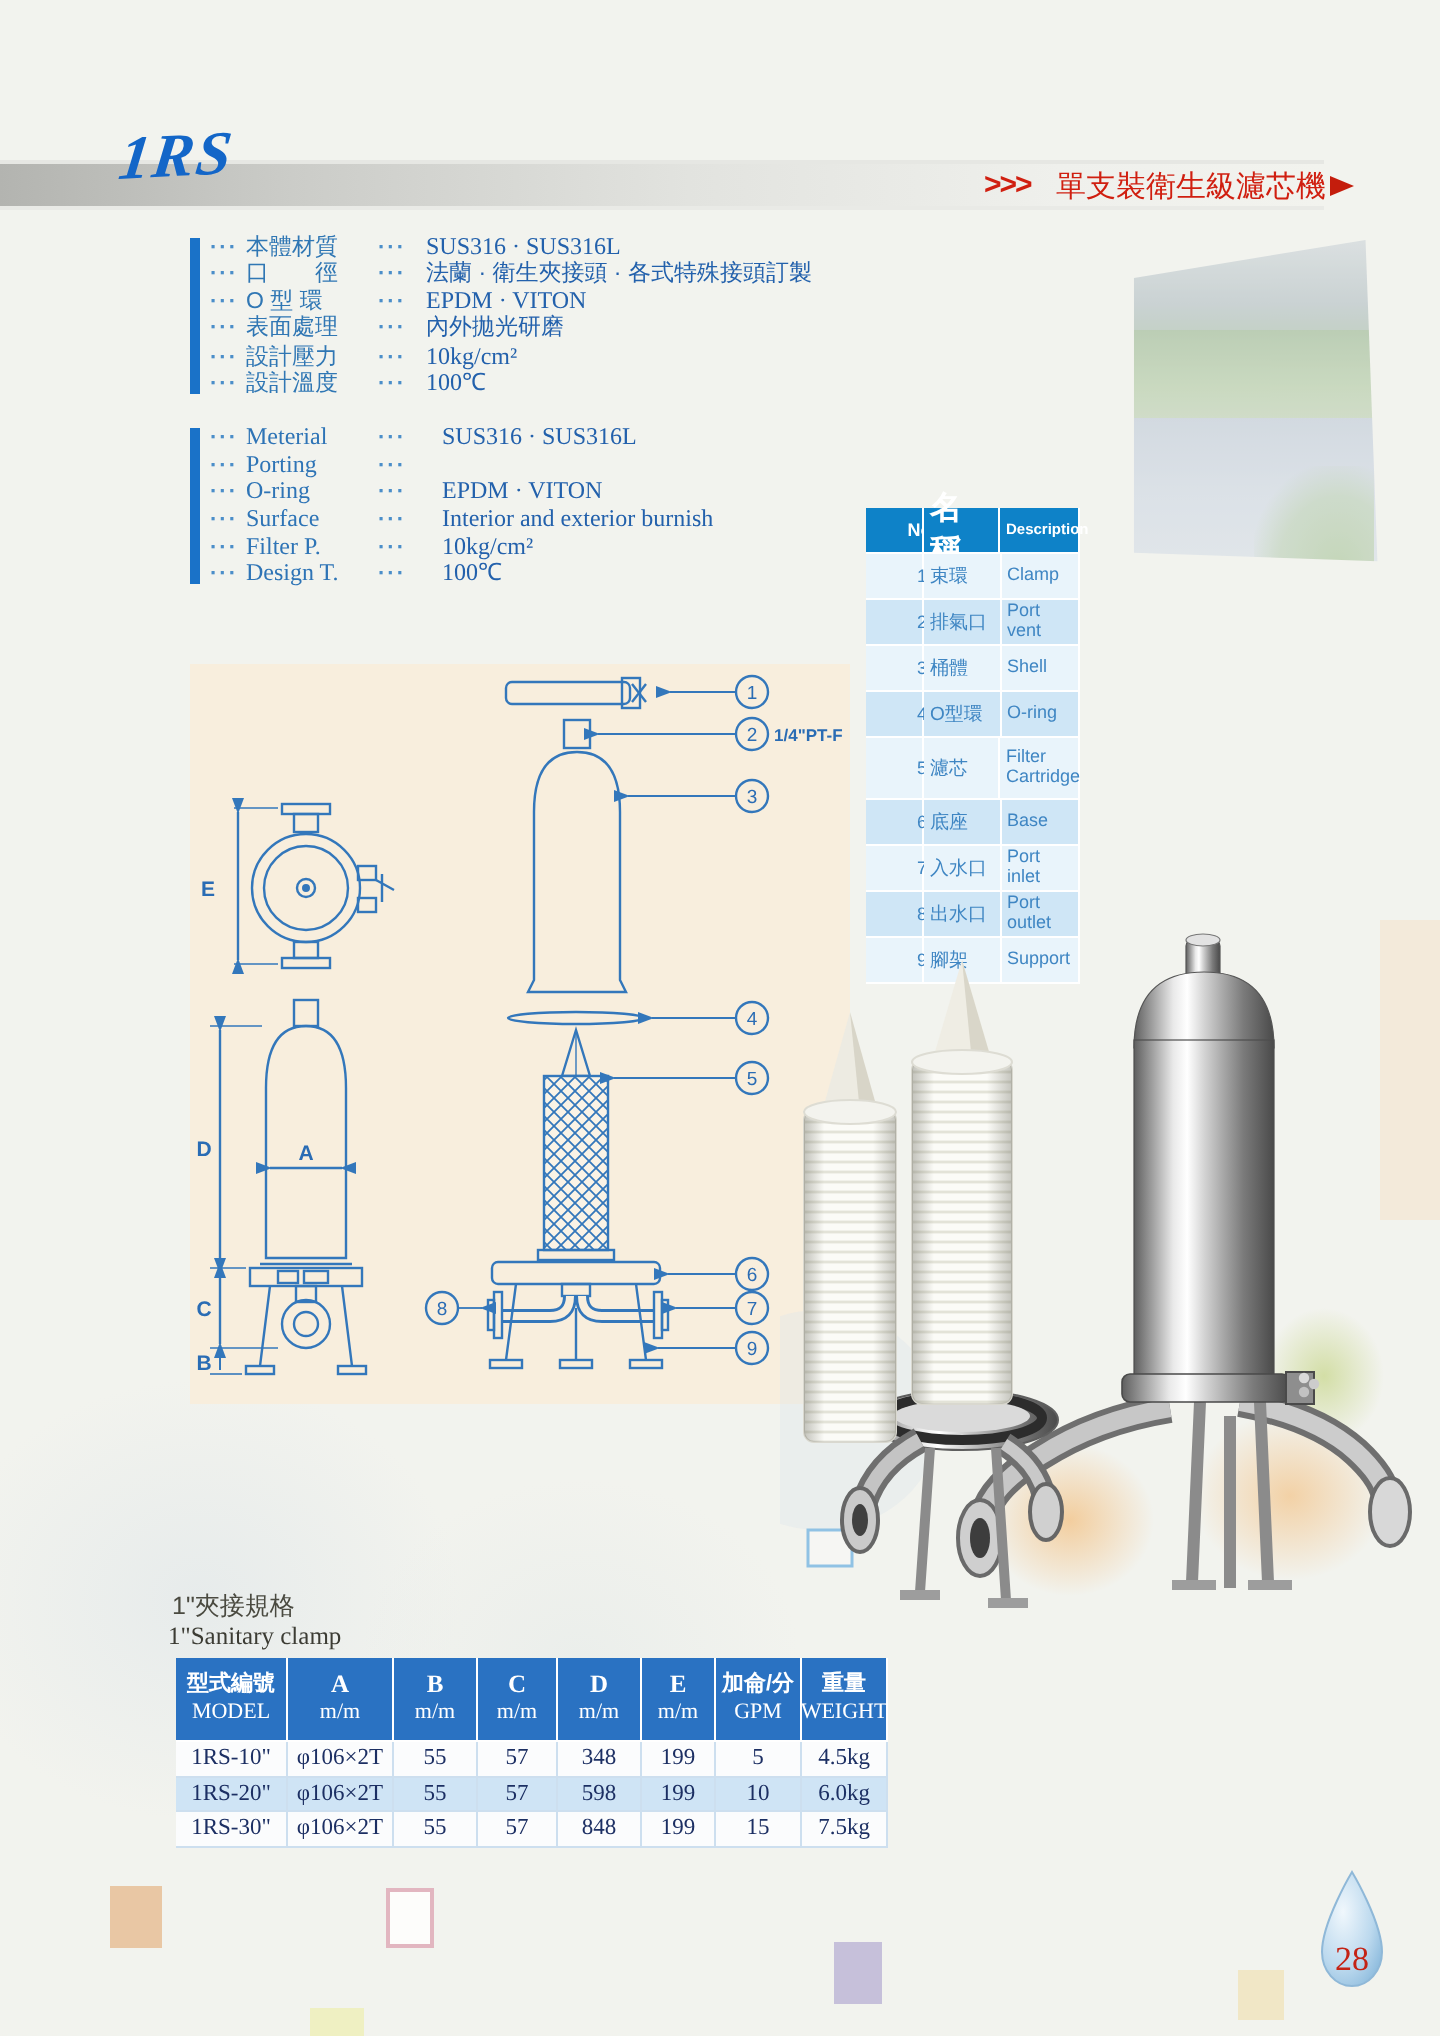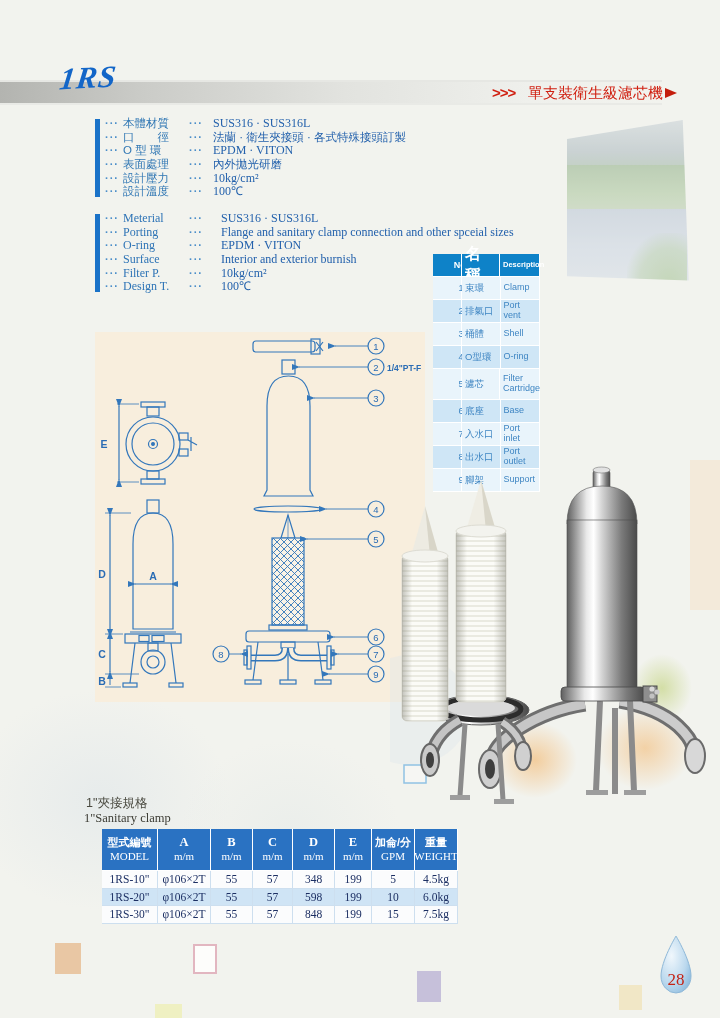--- a/index.html
+++ b/index.html
@@ -58,21 +58,21 @@
 
   
   .diagram{position:absolute;left:95px;top:332px;width:330px;height:370px;background:#f8eedd;}
 
   
   .photo{position:absolute;left:390px;top:460px;width:330px;height:350px;}
 
   
   .bt-title-cn{position:absolute;left:86px;top:795px;font-size:12.5px;color:#4a4a40;}
   .bt-title-en{position:absolute;left:84px;top:811px;font-family:"Liberation Serif",serif;font-size:12.5px;color:#3c3c34;}
-  .stable{position:absolute;left:102px;top:829px;font-family:"Liberation Serif",serif;}
+  .stable{position:absolute;left:88px;top:829px;font-family:"Liberation Serif",serif;}
   .srow{display:flex;}
   .scell{box-sizing:border-box;display:flex;flex-direction:column;align-items:center;justify-content:center;}
   .shead .scell{background:#2a72c2;color:#fff;height:42px;border-right:1.5px solid #fff;border-bottom:1.5px solid #fff;}
   .shead .t{font-size:11px;font-weight:bold;font-family:"Liberation Sans",sans-serif;line-height:1.25;}
   .shead .t.latin{font-family:"Liberation Serif",serif;font-size:12.5px;}
   .shead .b{font-size:11px;font-weight:normal;line-height:1.25;}
   .sbody .scell{height:17.5px;font-size:11.5px;color:#1c2f63;border-right:1px solid #cddfef;border-bottom:1px solid #cddfef;}
   .sbody.r0 .scell, .sbody.r2 .scell{background:#fbfcfd;}
   .sbody.r1 .scell{background:#cfe4f5;}
   .w0{width:56px;} .w1{width:53px;} .w2{width:42px;} .w3{width:40px;}
@@ -152,21 +152,20 @@
       <div class="spec-row">
         <span class="spec-dots">···</span>
         <span class="spec-label-en">Meterial</span>
         <span class="spec-dots">···</span>
         <span class="spec-val">SUS316 · SUS316L</span>
       </div>
       <div class="spec-row">
         <span class="spec-dots">···</span>
         <span class="spec-label-en">Porting</span>
         <span class="spec-dots">···</span>
-        <span class="spec-val">Flange and sanitary clamp connection and other spceial sizes</span>
       </div>
       <div class="spec-row">
         <span class="spec-dots">···</span>
         <span class="spec-label-en">O-ring</span>
         <span class="spec-dots">···</span>
         <span class="spec-val">EPDM · VITON</span>
       </div>
       <div class="spec-row">
         <span class="spec-dots">···</span>
         <span class="spec-label-en">Surface</span>

